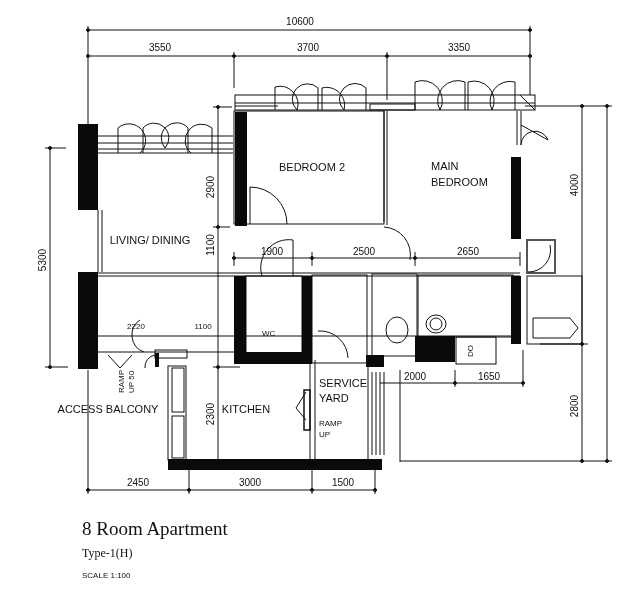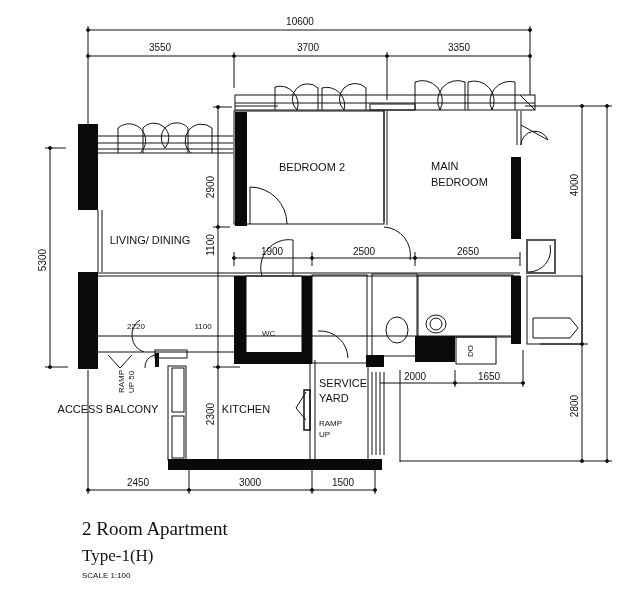--- a/index.html
+++ b/index.html
@@ -2,21 +2,21 @@
 <html><head>
 <meta charset="utf-8">
 <style>
   html, body { margin: 0; padding: 0; background: #ffffff; }
   body { width: 636px; height: 600px; position: relative; overflow: hidden; font-family: "Liberation Sans", sans-serif; }
   #plan { position: absolute; left: 0; top: 0; width: 636px; height: 600px; }
   .dim { font-family: "Liberation Sans", sans-serif; font-size: 10px; fill: #111; }
   .room { font-family: "Liberation Sans", sans-serif; font-size: 11px; fill: #111; }
   .small { font-family: "Liberation Sans", sans-serif; font-size: 8px; fill: #111; }
   .title { position: absolute; left: 82px; top: 518px; font-family: "Liberation Serif", serif; font-size: 19px; color: #111; }
-  .subtitle { position: absolute; left: 82px; top: 546px; font-family: "Liberation Serif", serif; font-size: 17px; color: #111; }
+  .subtitle { position: absolute; left: 82px; top: 546px; font-family: "Liberation Serif", serif; font-size: 12px; color: #111; }
   .scale { position: absolute; left: 82px; top: 571px; font-family: Liberation Sans, sans-serif; font-size: 8px; color: #111; }
 </style>
 </head>
 <body>
 
 <svg id="plan" viewBox="0 0 636 600" xmlns="http://www.w3.org/2000/svg">
   <g stroke="#111" fill="none" stroke-width="1">
 
     <g>
       <line x1="88" y1="30" x2="530" y2="30"></line>
@@ -242,15 +242,15 @@
     <text class="small" x="319" y="437">UP</text>
     <text class="small" transform="translate(124,393) rotate(-90)">RAMP</text>
     <text class="small" transform="translate(134,393) rotate(-90)">UP  50</text>
     <text class="small" x="262" y="336">WC</text>
     <text class="small" transform="translate(473,357) rotate(-90)">DO</text>
     <text class="small" x="136" y="329" text-anchor="middle">2220</text>
     <text class="small" x="203" y="329" text-anchor="middle">1100</text>
   </g>
 </svg>
 
-<div class="title">2 Room Apartment</div>
+<div class="title">8 Room Apartment</div>
 <div class="subtitle">Type-1(H)</div>
 <div class="scale">SCALE  1:100</div>
 
 </body></html>

